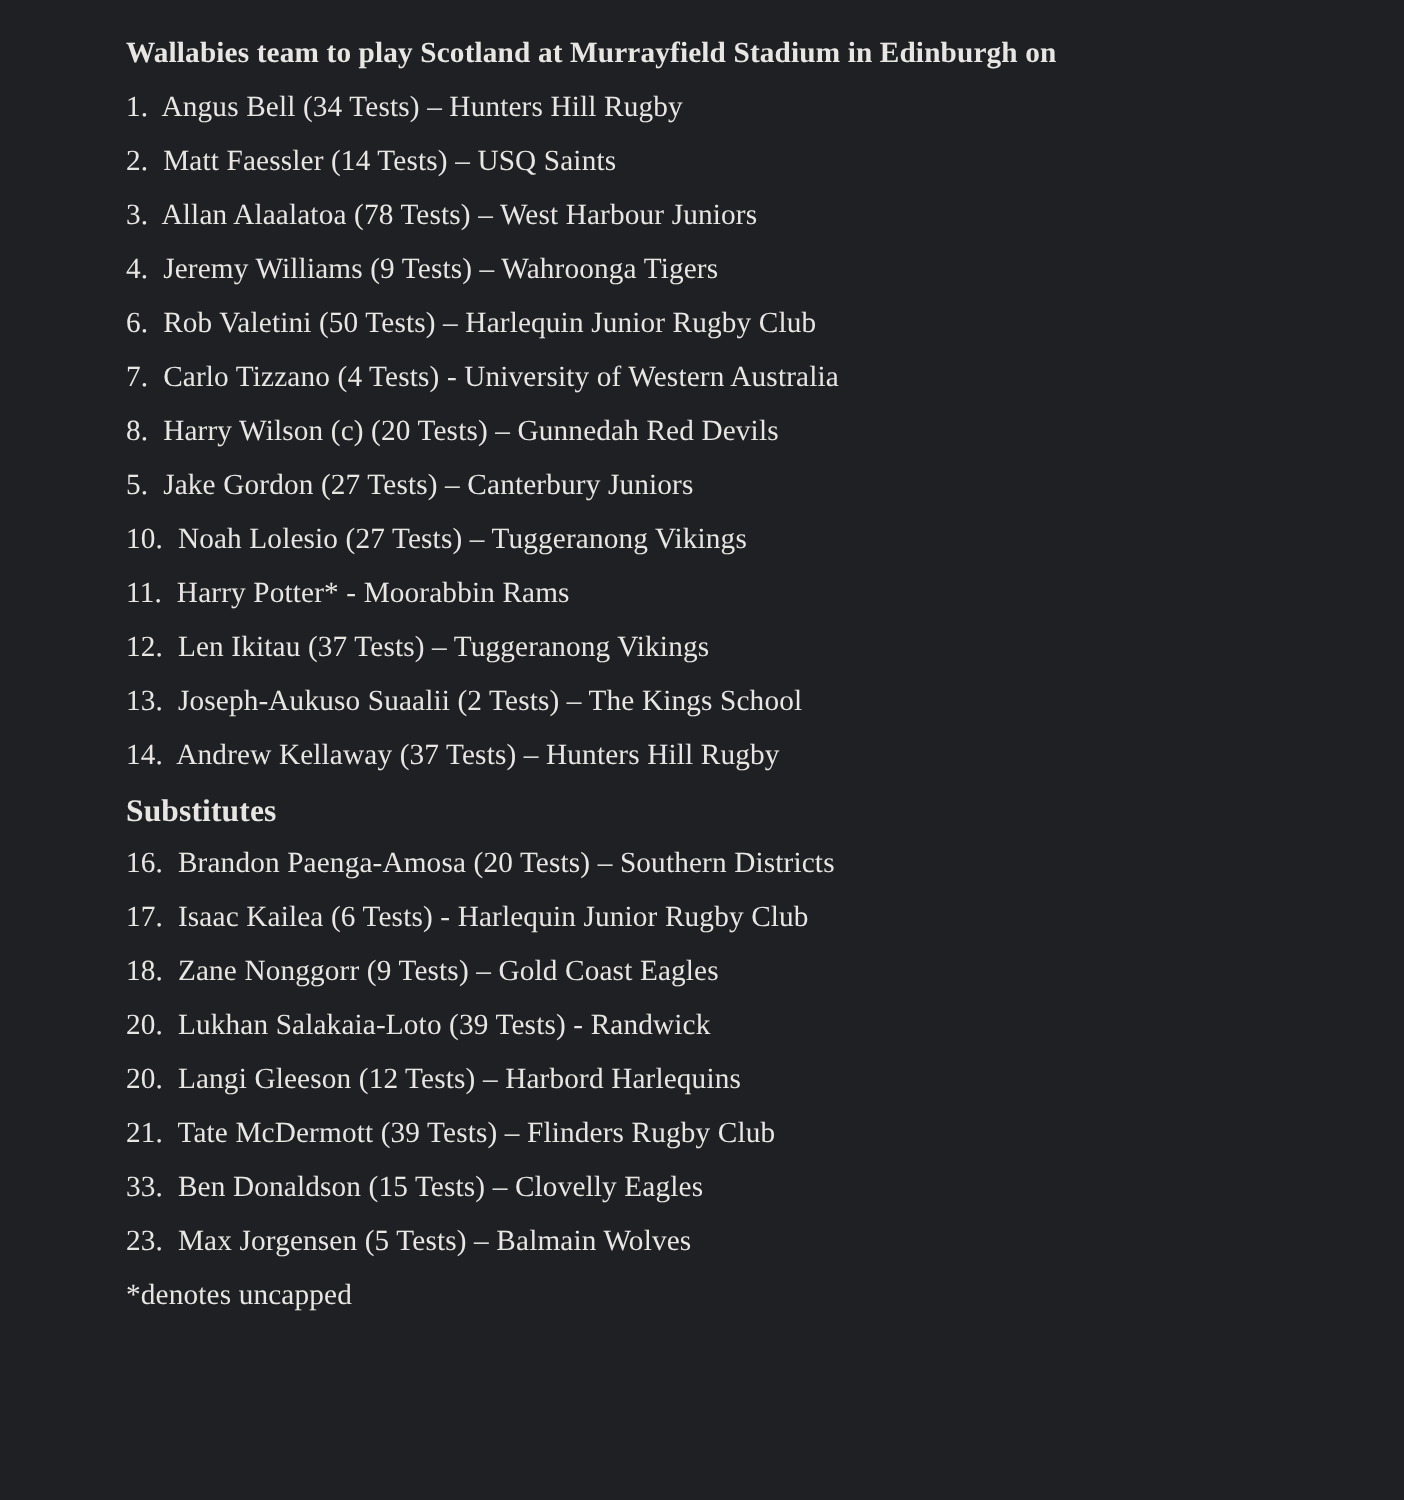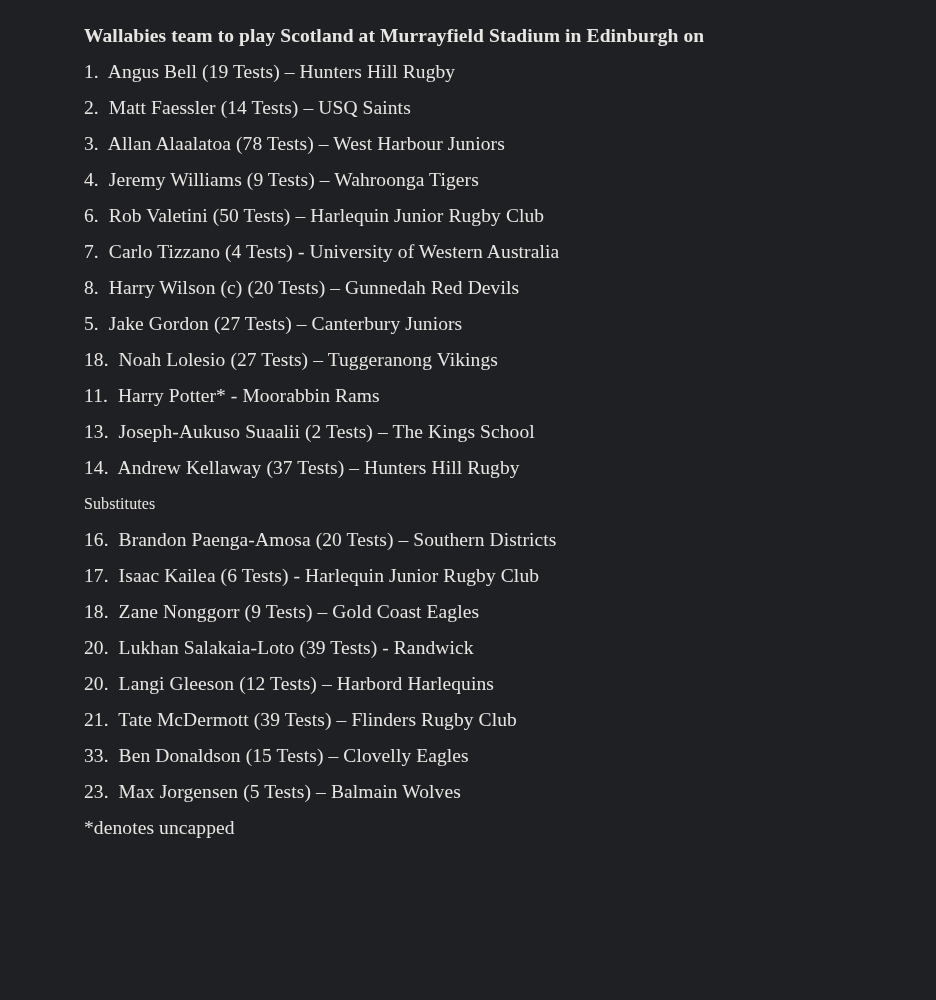--- a/index.html
+++ b/index.html
@@ -27,22 +27,22 @@
     margin: 0 0 0 0;
     letter-spacing: 0.1px;
   }
   .line {
     font-size: 19.5px;
     line-height: 36px;
     white-space: pre;
     letter-spacing: 0.1px;
   }
   .subheading {
-    font-weight: normal;
-    font-size: 16px;
+    font-weight: bold;
+    font-size: 21px;
     line-height: 36px;
     white-space: pre;
     letter-spacing: 0.1px;
   }
   .footnote {
     font-size: 19.5px;
     line-height: 36px;
     white-space: pre;
     letter-spacing: 0.1px;
   }
@@ -50,30 +50,31 @@
 </head>
 <body>
 
 <div class="page">
 
   <div class="heading">
     <div>Wallabies team to play Scotland at Murrayfield Stadium in Edinburgh on</div>
   </div>
 
   <div>
-    <div class="line">1.  Angus Bell (19 Tests) – Hunters Hill Rugby</div>
+    <div class="line">1.  Angus Bell (34 Tests) – Hunters Hill Rugby</div>
     <div class="line">2.  Matt Faessler (14 Tests) – USQ Saints</div>
     <div class="line">3.  Allan Alaalatoa (78 Tests) – West Harbour Juniors</div>
     <div class="line">4.  Jeremy Williams (9 Tests) – Wahroonga Tigers</div>
     <div class="line">6.  Rob Valetini (50 Tests) – Harlequin Junior Rugby Club</div>
     <div class="line">7.  Carlo Tizzano (4 Tests) - University of Western Australia</div>
     <div class="line">8.  Harry Wilson (c) (20 Tests) – Gunnedah Red Devils</div>
     <div class="line">5.  Jake Gordon (27 Tests) – Canterbury Juniors</div>
-    <div class="line">18.  Noah Lolesio (27 Tests) – Tuggeranong Vikings</div>
+    <div class="line">10.  Noah Lolesio (27 Tests) – Tuggeranong Vikings</div>
     <div class="line">11.  Harry Potter* - Moorabbin Rams</div>
+    <div class="line">12.  Len Ikitau (37 Tests) – Tuggeranong Vikings</div>
     <div class="line">13.  Joseph-Aukuso Suaalii (2 Tests) – The Kings School</div>
     <div class="line">14.  Andrew Kellaway (37 Tests) – Hunters Hill Rugby</div>
   </div>
 
   <div class="subheading">Substitutes</div>
 
   <div>
     <div class="line">16.  Brandon Paenga-Amosa (20 Tests) – Southern Districts</div>
     <div class="line">17.  Isaac Kailea (6 Tests) - Harlequin Junior Rugby Club</div>
     <div class="line">18.  Zane Nonggorr (9 Tests) – Gold Coast Eagles</div>

